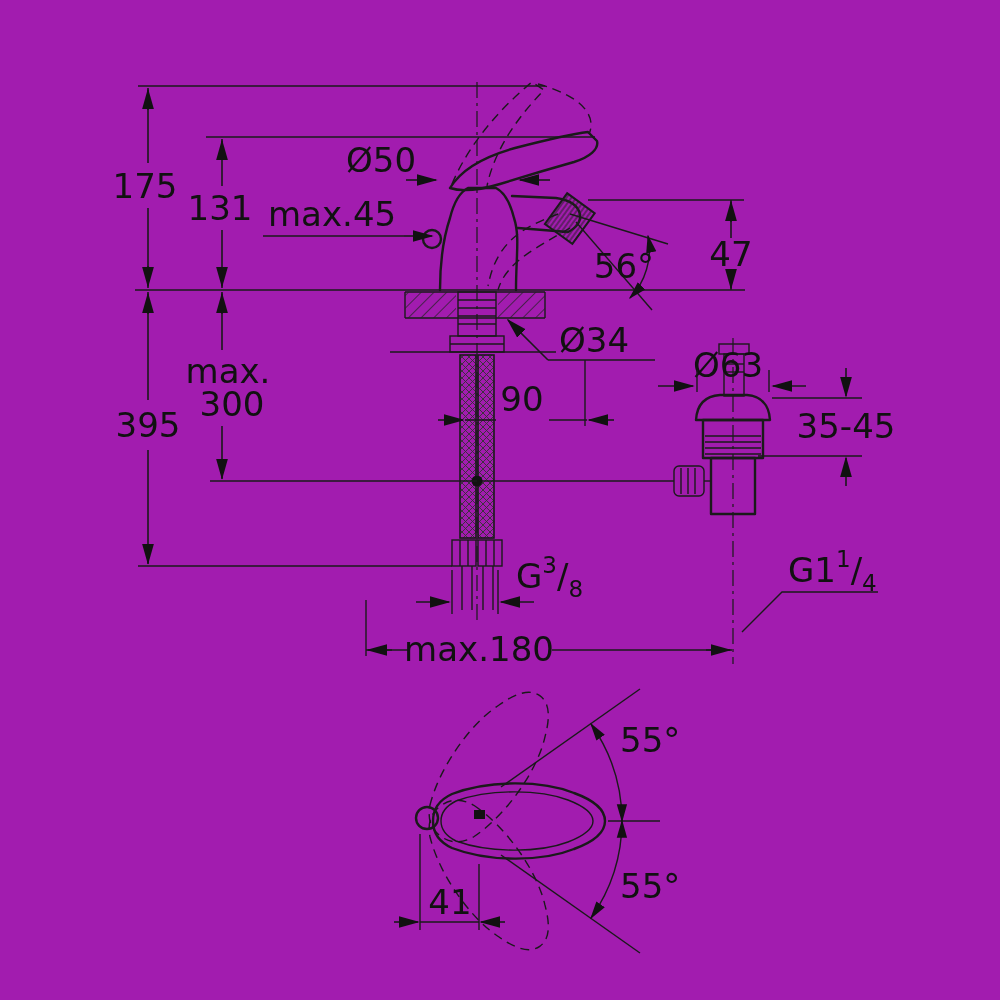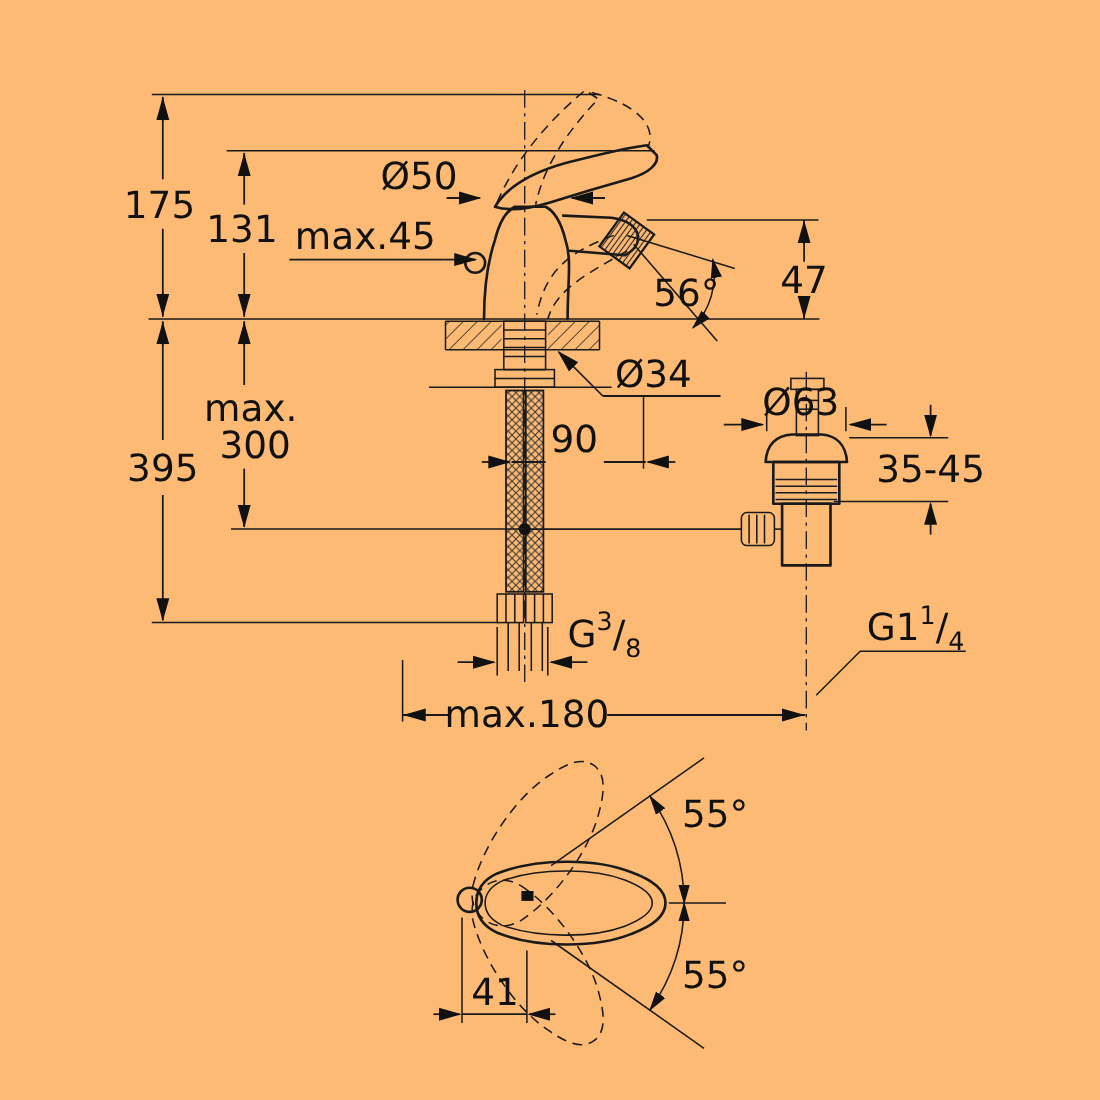--- a/index.html
+++ b/index.html
@@ -1,16 +1,16 @@
 <!DOCTYPE html>
 <html><head>
 <meta charset="utf-8">
 <style>
   html,body{margin:0;padding:0;background:#ffffff;}
-  .page{position:relative;width:1000px;height:1000px;background:#fdba74;overflow:hidden;}
+  .page{position:relative;width:1000px;height:1000px;background:#a21caf;overflow:hidden;}
   svg{display:block;}
   text{font-family:"DejaVu Sans","Liberation Sans",sans-serif;font-size:34px;fill:#111;}
   .t-sm{font-size:23px;}
   .outline{stroke:#1a1a1a;stroke-width:2.4;fill:none;stroke-linejoin:round;stroke-linecap:round;}
   .thin{stroke:#1a1a1a;stroke-width:1.4;fill:none;}
   .dim{stroke:#1a1a1a;stroke-width:1.6;fill:none;}
   .dash{stroke-dasharray:9,6;}
   .cl{stroke-dasharray:16,5,3,5;stroke-width:1.2;}
 </style>
 </head>

